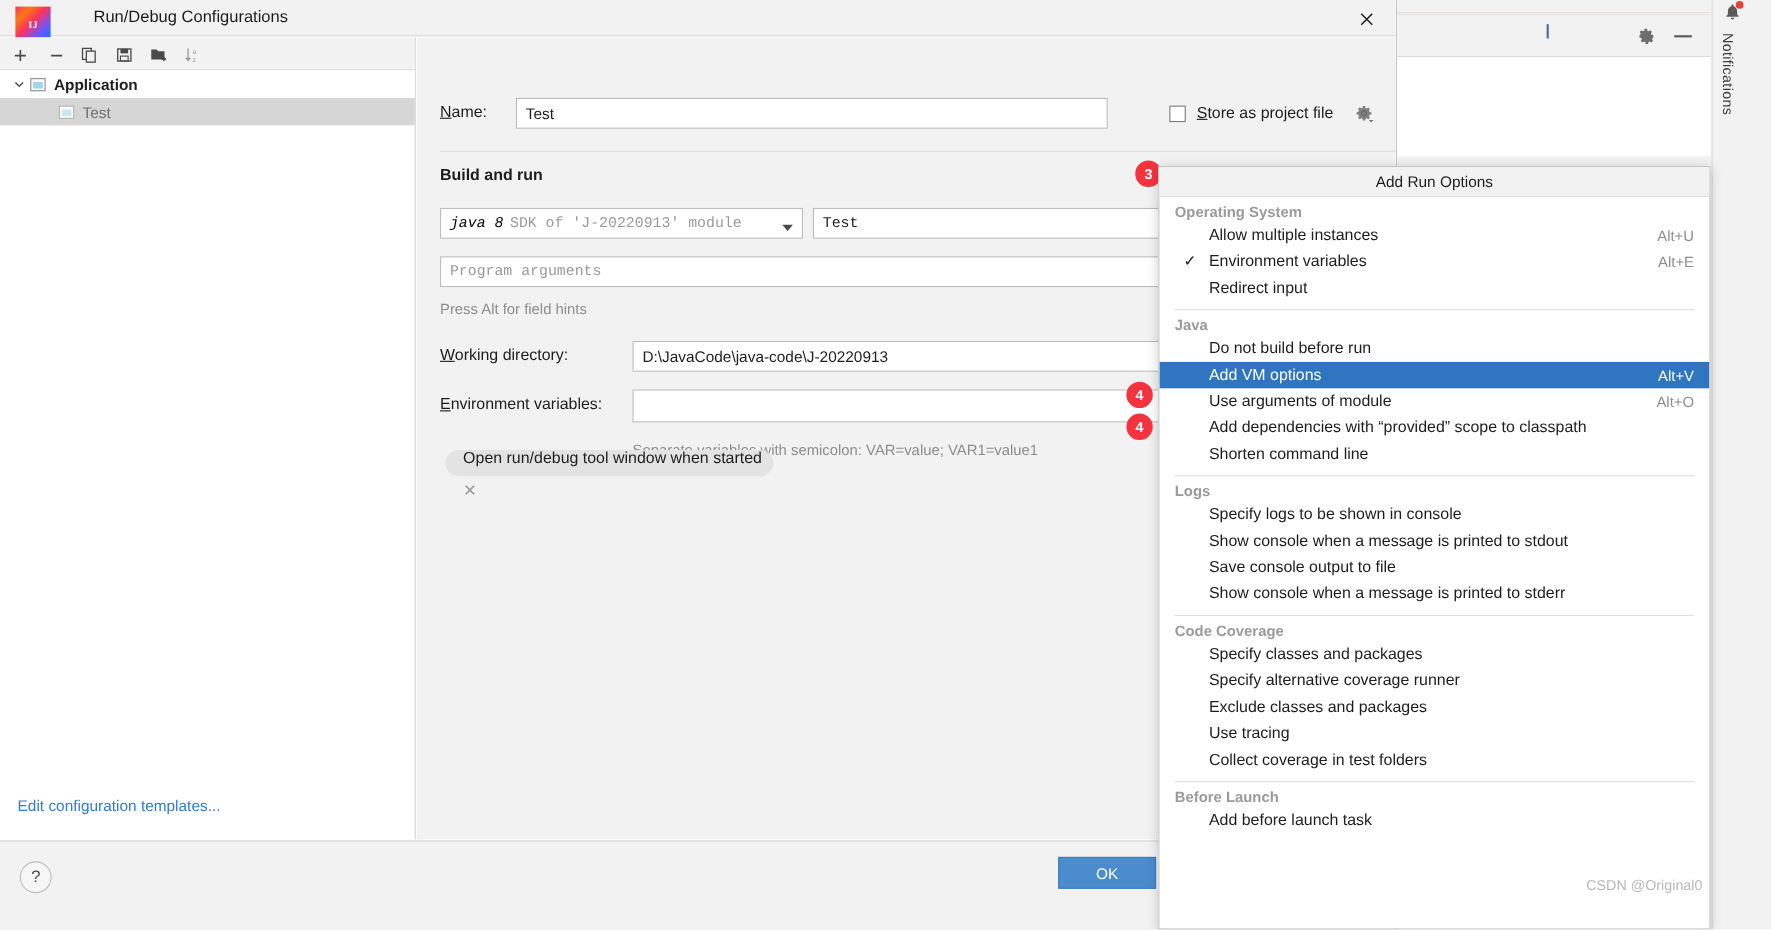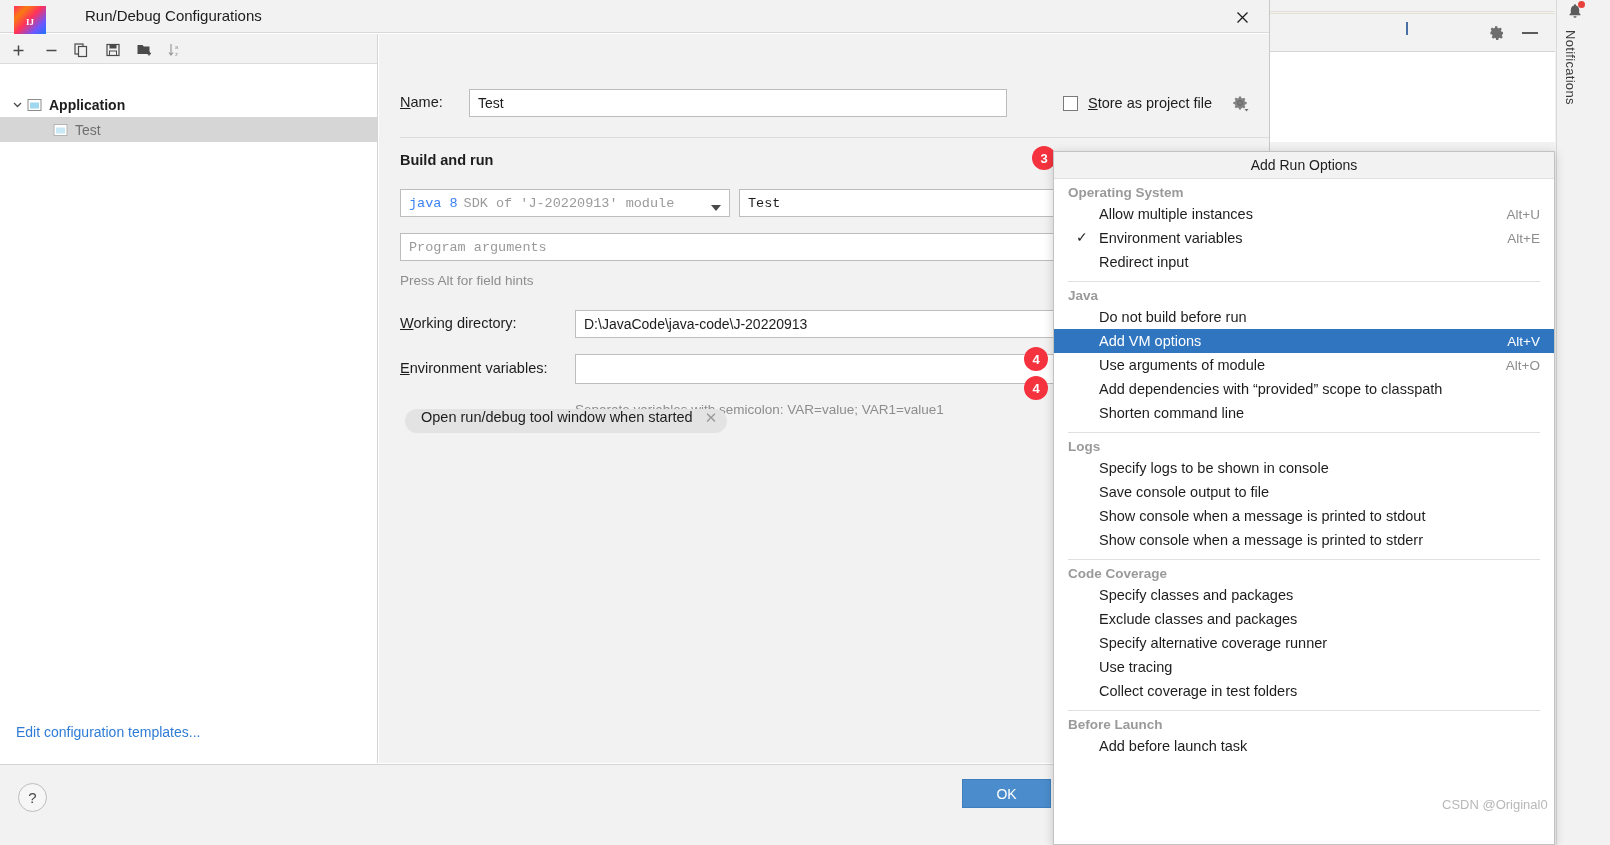--- a/index.html
+++ b/index.html
@@ -49,21 +49,21 @@
   .close-x {
     position:absolute; left:1228px; top:4px; width:28px; height:26px;
     display:flex; align-items:center; justify-content:center; cursor:default;
   }
 
   
   .left-panel { position:absolute; left:0; top:34px; width:378px; height:729px; background:#ffffff; border-right:1px solid #d4d4d4; }
   .lp-toolbar { position:relative; height:30px; background:#f2f2f2; border-bottom:1px solid #dcdcdc; }
   .tb-icon { position:absolute; top:6px; width:20px; height:20px; display:flex; align-items:center; justify-content:center; cursor:default; }
   .tree-row { position:relative; display:flex; align-items:center; height:25px; }
-  .tree-row.root { background:#ffffff; font-weight:bold;margin-top:28px; }
+  .tree-row.root { background:#ffffff; font-weight:bold; }
   .tree-row.child { background:#d6d6d6; }
   .chevron { width:18px; margin-left:8px; display:flex; align-items:center; justify-content:center; }
   .node-icon { width:18px; height:16px; margin-right:5px; display:flex; align-items:center; justify-content:center;}
   .tree-label { font-size:14px; color:#1d1d1d; }
   .tree-row.child .tree-label { color:#6f6f6f; }
   .edit-templates {
     position:absolute; left:16px; top:690px; font-size:14px; color:#2f7cd6; cursor:default;
   }
 
   
@@ -91,40 +91,40 @@
   .modify-badge {
     position:absolute; left:653px; top:112px; width:24px; height:24px; border-radius:50%;
     background:#f5333f; color:#ffffff; font-size:13px; font-weight:bold;
     display:flex; align-items:center; justify-content:center;
   }
   .modify-link { position:absolute; left:684px; top:118px; font-size:14.5px; color:#2f7cd6; text-decoration:underline; cursor:default; }
   .modify-caret { position:absolute; left:798px; top:124px; }
   .modify-shortcut { position:absolute; left:818px; top:118px; font-size:14px; color:#8d8d8d; }
 
   .sdk-combo { position:absolute; left:21px; top:155px; width:330px; height:28px; }
-  .sdk-jv { color:#3b82f6; }
+  .sdk-jv { color:#000000;font-style:italic; }
   .sdk-dim { color:#9a9a9a; }
   .combo-caret { position:absolute; right:8px; top:11px; }
   .class-input { position:absolute; left:360px; top:155px; width:530px; height:28px; }
   .prog-args { position:absolute; left:21px; top:199px; width:869px; height:28px; }
   .hint { position:absolute; font-size:13.5px; color:#8d8d8d; }
   .hint-alt { left:21px; top:239px; }
   .wd-label { position:absolute; left:21px; top:281px;text-align:center; }
   .wd-input { position:absolute; left:196px; top:276px; width:694px; height:28px; }
   .env-label { position:absolute; left:21px; top:326px; }
   .env-input { position:absolute; left:196px; top:320px; width:694px; height:30px; }
   .env-badge {
     position:absolute; left:645px; top:342px; width:24px; height:24px; border-radius:50%;
     background:#f5333f; color:#ffffff; font-size:13px; font-weight:bold;
     display:flex; align-items:center; justify-content:center; z-index:5;
   }
   .hint-env { left:196px; top:368px; }
   .chip {
     position:absolute; left:26px; top:375px; height:24px; background:#e3e3e3;
-    border-radius:15px; display:flex; align-items:flex-start; padding:0 10px 0 16px; gap:12px;
+    border-radius:15px; display:flex; align-items:flex-start; padding:0 10px 0 16px; gap:12px;flex-direction:column;
   }
   .chip-text { font-size:14.5px; color:#1d1d1d; }
   .chip-x { color:#9a9a9a; font-size:15px; cursor:default; }
 
   
   .bottom-bar { position:absolute; left:0; top:764px; width:1269px; height:81px; background:#f2f2f2; border-top:1px solid #d4d4d4; }
   .help-btn {
     position:absolute; left:18px; top:18px; width:29px; height:29px; border-radius:50%;
     border:1px solid #bdbdbd; background:#f6f6f6; color:#4a4a4a; font-size:15px;
     display:flex; align-items:center; justify-content:center; cursor:default;
@@ -370,38 +370,38 @@
         </div>
         <div class="mi">
           <span class="mi-label">Shorten command line</span>
         </div>
         <div class="grp-sep"></div>
         <div class="grp-title">Logs</div>
         <div class="mi">
           <span class="mi-label">Specify logs to be shown in console</span>
         </div>
         <div class="mi">
+          <span class="mi-label">Show console when a message is printed to stdout</span>
+        </div>
+        <div class="mi">
           <span class="mi-label">Save console output to file</span>
-        </div>
-        <div class="mi">
-          <span class="mi-label">Show console when a message is printed to stdout</span>
         </div>
         <div class="mi">
           <span class="mi-label">Show console when a message is printed to stderr</span>
         </div>
         <div class="grp-sep"></div>
         <div class="grp-title">Code Coverage</div>
         <div class="mi">
           <span class="mi-label">Specify classes and packages</span>
         </div>
         <div class="mi">
+          <span class="mi-label">Specify alternative coverage runner</span>
+        </div>
+        <div class="mi">
           <span class="mi-label">Exclude classes and packages</span>
-        </div>
-        <div class="mi">
-          <span class="mi-label">Specify alternative coverage runner</span>
         </div>
         <div class="mi">
           <span class="mi-label">Use tracing</span>
         </div>
         <div class="mi">
           <span class="mi-label">Collect coverage in test folders</span>
         </div>
         <div class="grp-sep"></div>
         <div class="grp-title">Before Launch</div>
         <div class="mi">

